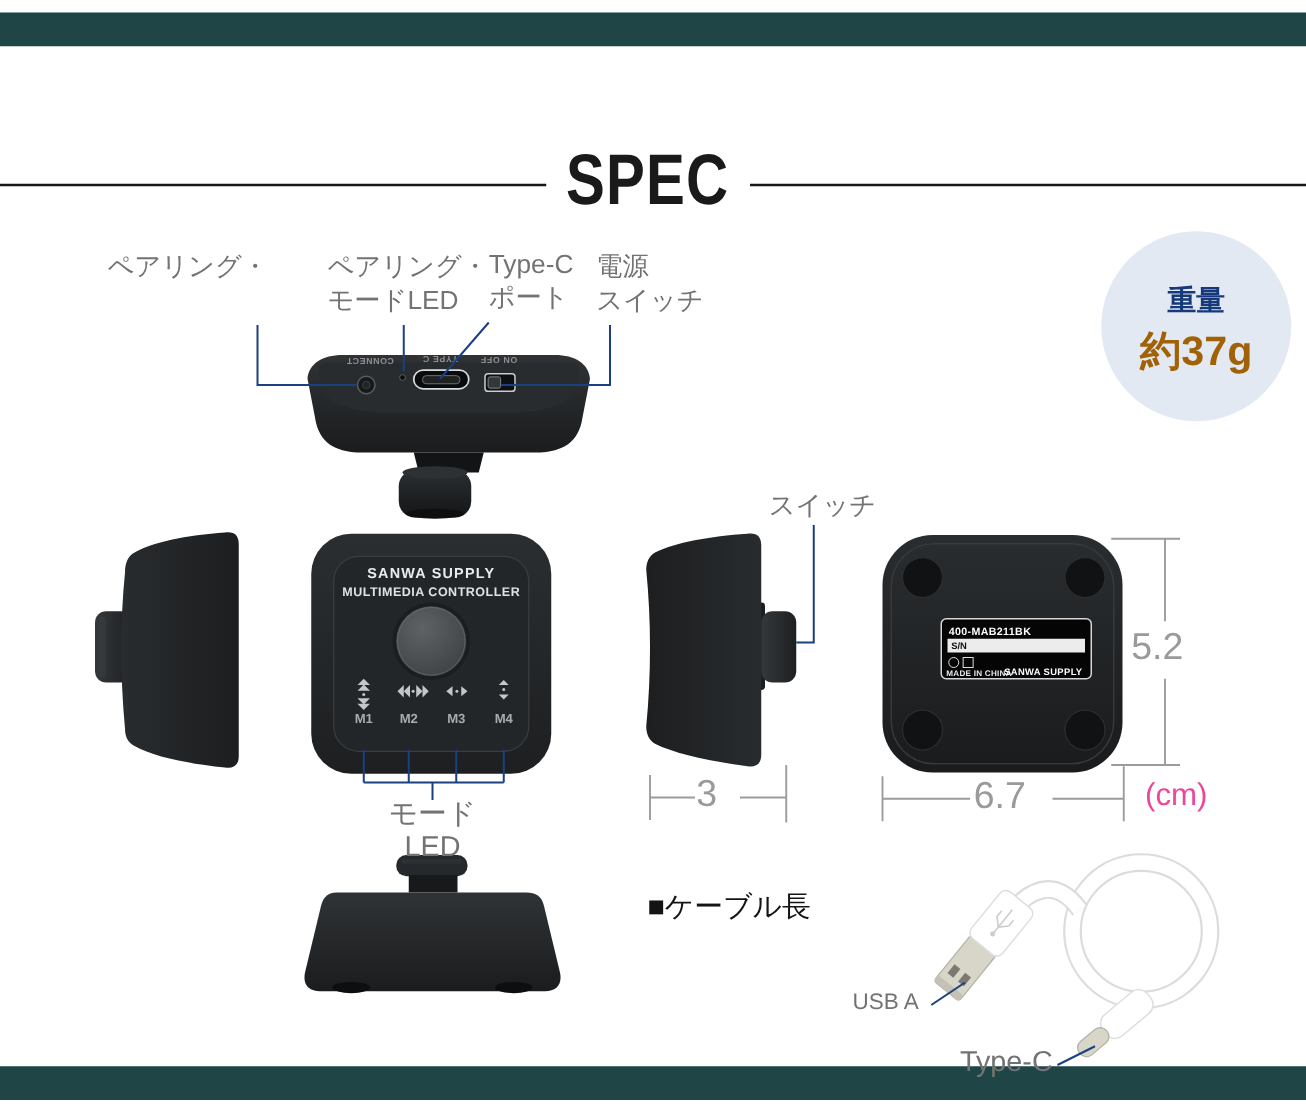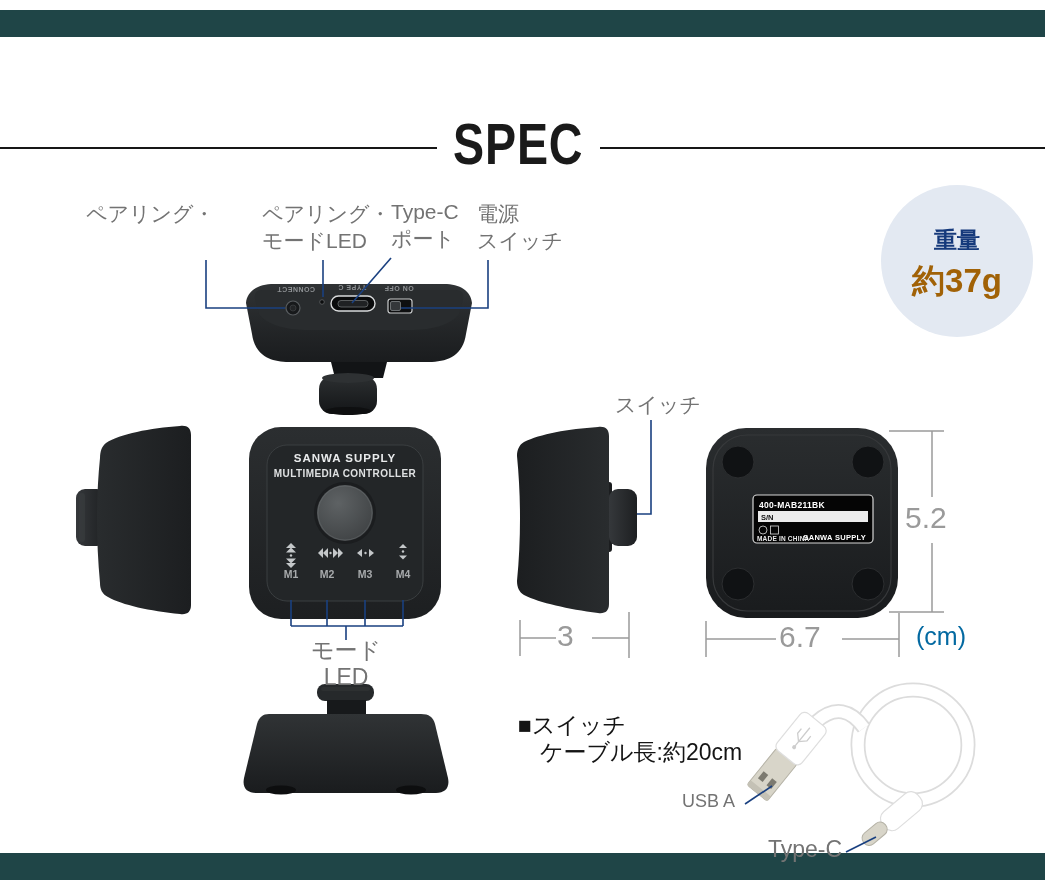--- a/index.html
+++ b/index.html
@@ -9,21 +9,21 @@
   .bar.top{top:10px;}
   .bar.bottom{top:853px;}
   .hline{position:absolute;left:0;top:147px;width:1045px;height:2px;background:#161616;}
   .spec-title{position:absolute;left:437px;top:112px;width:163px;height:64px;background:#ffffff;
               display:flex;align-items:center;justify-content:center;z-index:3;}
   .spec-title span{font-size:53px;font-weight:bold;color:#1a1a1a;letter-spacing:1px;
               transform:scale(0.88,1.08);display:inline-block;}
   .jlabel{position:absolute;color:#737373;font-size:21px;line-height:26.5px;font-weight:400;z-index:4;}
   .dim{position:absolute;color:#9a9a9a;font-size:30px;font-weight:normal;z-index:4;}
   .dim.center{text-align:left;}
-  .unit{position:absolute;color:#0369a1;font-size:25px;z-index:4;}
+  .unit{position:absolute;color:#ec4899;font-size:25px;z-index:4;}
   .blacktext{position:absolute;color:#141414;font-size:23px;font-weight:500;z-index:4;}
   .weight-badge{position:absolute;left:881px;top:185px;width:152px;height:152px;border-radius:50%;
                 background:#e3e9f2;text-align:center;z-index:2;}
   .weight-badge .w-title{margin-top:40px;font-size:23px;font-weight:bold;color:#15397b;}
   .weight-badge .w-value{margin-top:3px;font-size:33px;font-weight:bold;color:#a16207;}
   svg.layer{position:absolute;left:0;top:0;z-index:2;}
   svg.layer.lines{z-index:3;}
   .mode-led{position:absolute;left:296px;top:637px;width:100px;text-align:center;}
 </style>
 </head>
@@ -238,18 +238,17 @@
 
   <div class="jlabel" style="left:615px;top:392px;">スイッチ</div>
 
   <div class="jlabel mode-led" style="font-size:23px;">モードLED</div>
 
   <div class="dim center" style="left:905px;top:501px;width:56px;">5.2</div>
   <div class="dim center" style="left:779px;top:620px;width:60px;">6.7</div>
   <div class="dim center" style="left:557px;top:619px;width:34px;">3</div>
   <div class="unit" style="left:916px;top:622px;">(cm)</div>
 
-  <div class="blacktext" style="left:518px;top:710px;">■スイッチ</div>
-  <div class="blacktext" style="left:540px;top:737px;">ケーブル長:約20cm</div>
+  <div class="blacktext" style="left:518px;top:710px;">■ケーブル長</div>
   <div class="jlabel" style="left:682px;top:788px;font-size:18px;">USB A</div>
   <div class="jlabel" style="left:768px;top:836px;font-size:23px;">Type-C</div>
 
 </div>
 
 </body></html>

